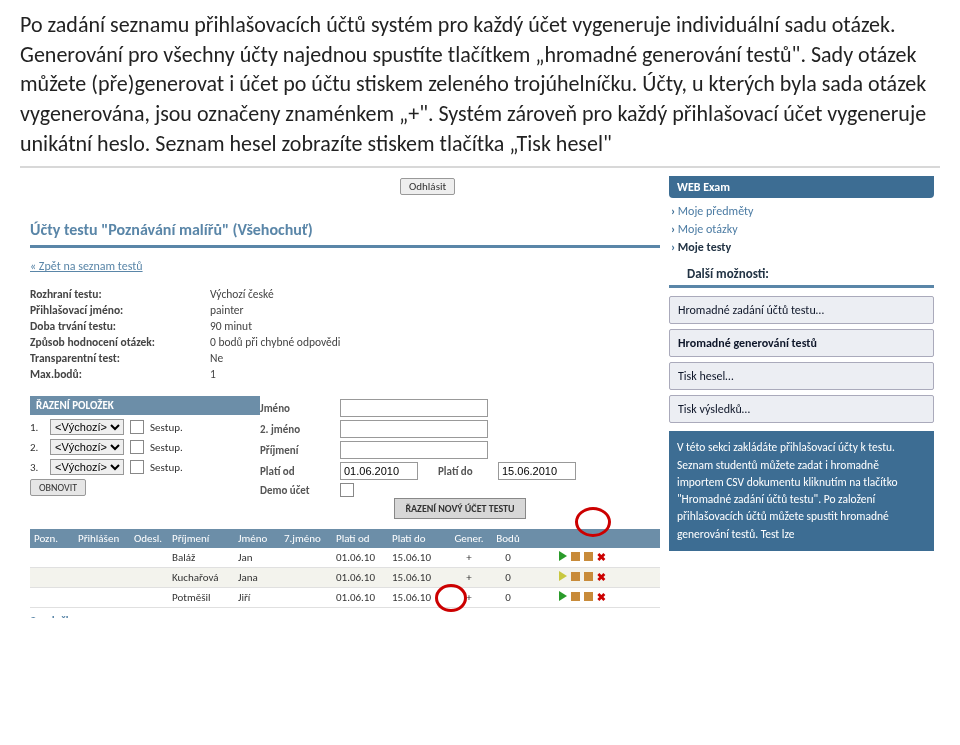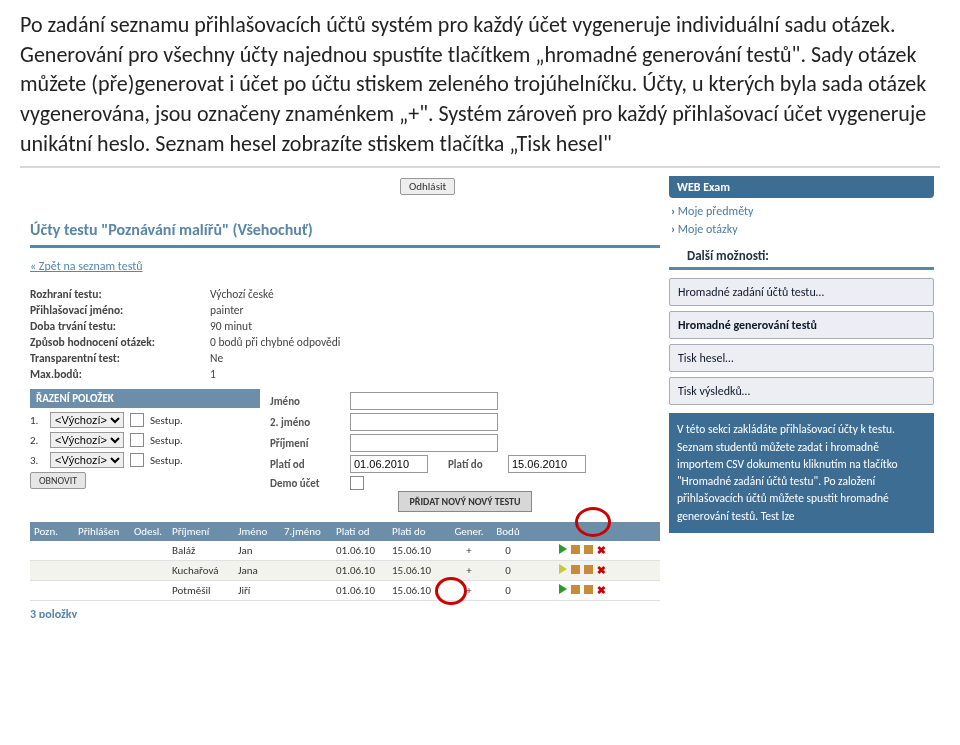--- a/index.html
+++ b/index.html
@@ -9,21 +9,21 @@
 .main{position:absolute;left:0;top:0;width:630px;padding:8px 0 0 10px}
 .sidebar{position:absolute;right:0;top:8px;width:265px;background:#fff;padding:0 6px}
 .btn-logout{position:absolute;left:380px;top:10px;border:1px solid #999;background:#eee;padding:1px 8px;font-size:11px;border-radius:2px}
 .title{color:#5a86a8;font-weight:bold;font-size:16px;margin:44px 0 2px 0}
 .hr{border-top:3px solid #5a86a8;margin:6px 0 10px 0}
 .back{color:#5a86a8;font-size:12px;text-decoration:underline}
 .meta{margin-top:14px}
 .meta-row{display:flex;font-size:11.5px;margin-bottom:2px}
 .meta-row .k{width:180px;font-weight:bold;color:#444}
 .meta-row .v{color:#444}
-.cols2{display:flex;margin-top:8px;gap:10px}
+.cols2{display:flex;margin-top:15px;}
 .col-a{width:230px}
 .col-b{flex:1}
 .band{background:#6c8ea8;color:#fff;font-weight:bold;font-size:11px;padding:3px 6px}
 .sort-row{display:flex;align-items:center;gap:6px;margin:4px 0;font-size:11px}
 .sort-row .n{width:14px}
 select{font-size:11px;border:1px solid #999}
 .chk{width:12px;height:12px;border:1px solid #888;display:inline-block}
 .btn{border:1px solid #999;background:#e6e6e6;padding:1px 8px;font-size:10px;border-radius:2px;display:inline-block}
 .form-row{display:flex;align-items:center;margin:3px 0;font-size:11px}
 .form-row .lbl{width:80px;font-weight:bold;color:#555}
@@ -134,21 +134,21 @@
         <div class="form-row">
             <span class="lbl">Platí od</span>
             <input class="inp s" value="01.06.2010" style="">
             <span class="lbl" style="width:60px;margin-left:20px">Platí do</span>
             <input class="inp s" value="15.06.2010" style="">
           </div>
         <div class="form-row">
             <span class="lbl">Demo účet</span>
             <span class="chk"></span>
           </div>
-        <div style="text-align:center"><span class="btn2">PŘIDAT NOVÝ NOVÝ TESTU</span></div>
+        <div style="text-align:center"><span class="btn2">ŘAZENÍ NOVÝ ÚČET TESTU</span></div>
       </div>
     </div>
 
     <div class="thead">
       <span class="c-pozn">Pozn.</span>
       <span class="c-pri">Přihlášen</span>
       <span class="c-ode">Odesl.</span>
       <span class="c-sur">Příjmení</span>
       <span class="c-jm">Jméno</span>
       <span class="c-j2">7.jméno</span>
@@ -201,20 +201,21 @@
     </div>
     <div class="foot">3 položky</div>
 
     <div class="circ" style="left:555px;top:339px;width:30px;height:24px"></div>
   </div>
 
   <div class="sidebar">
     <div class="sb-head">WEB Exam</div>
     <div class="sb-link"><span class="arrow">›</span> <span>Moje předměty</span></div>
     <div class="sb-link"><span class="arrow">›</span> <span>Moje otázky</span></div>
+    <div class="sb-link bold"><span class="arrow">›</span> <span>Moje testy</span></div>
     <div class="sb-sub">Další možnosti:</div>
     <div class="sb-hr"></div>
     <div class="sb-btn">Hromadné zadání účtů testu…</div>
     <div class="sb-btn sel">Hromadné generování testů</div>
     <div class="sb-btn">Tisk hesel…</div>
     <div class="sb-btn">Tisk výsledků…</div>
     <div class="sb-info">V této sekci zakládáte přihlašovací účty k testu. Seznam studentů můžete zadat i hromadně importem CSV dokumentu kliknutím na tlačítko "Hromadné zadání účtů testu". Po založení přihlašovacích účtů můžete spustit hromadné generování testů. Test lze</div>
   </div>
 
 </div>

